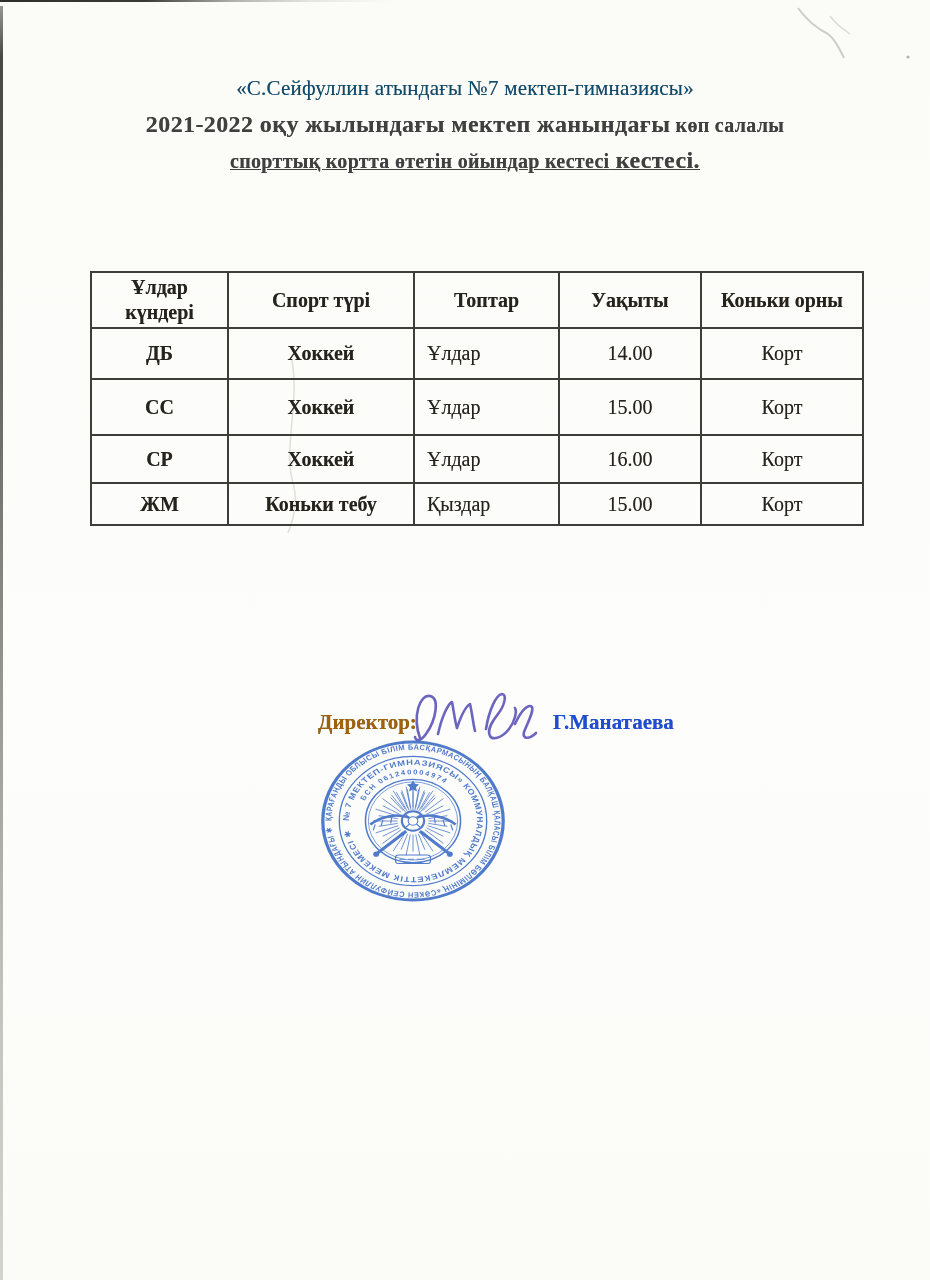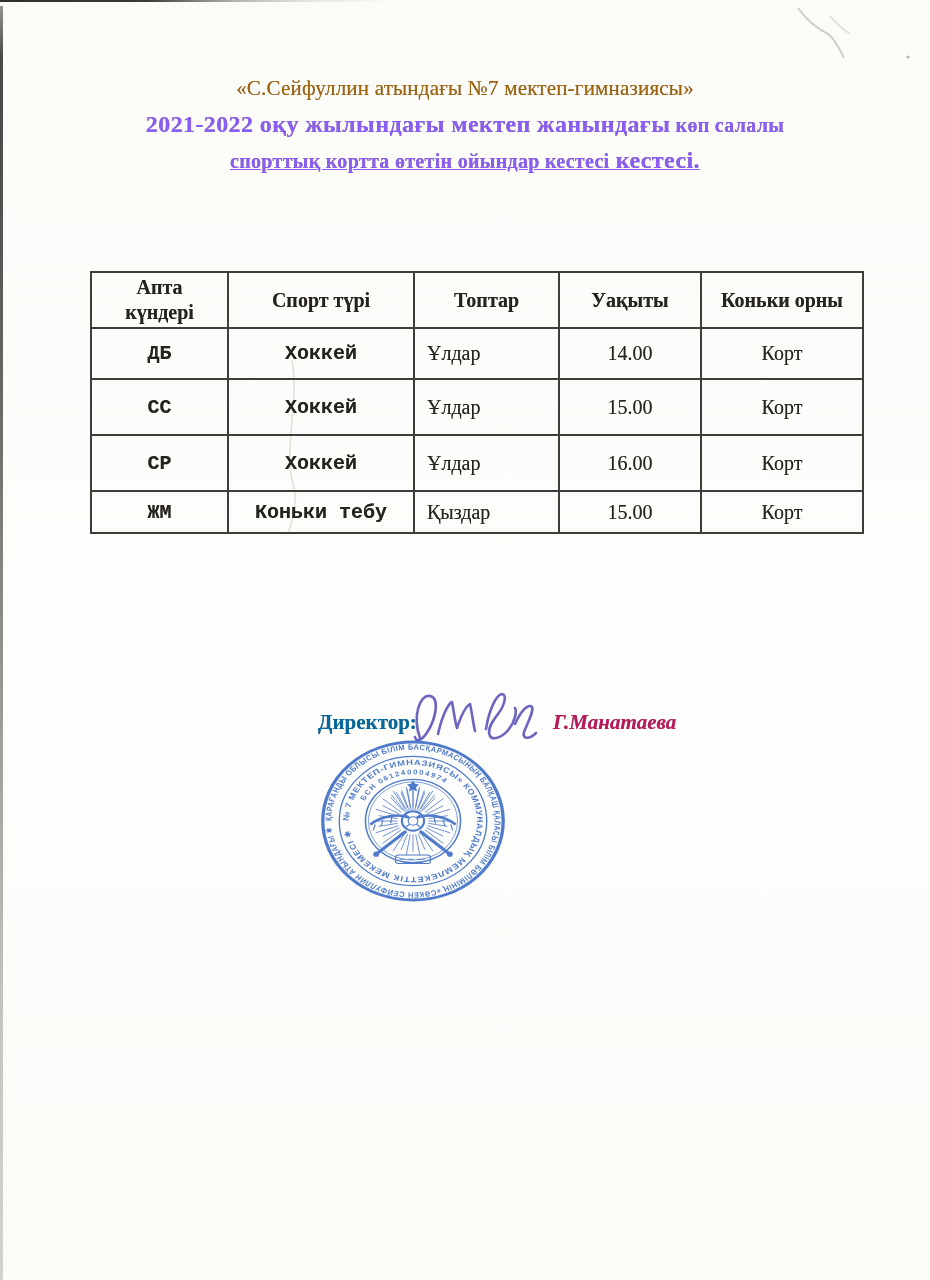--- a/index.html
+++ b/index.html
@@ -14,43 +14,43 @@
   
   .edge-left{position:absolute;left:0;top:6px;width:3px;height:1274px;
     background:linear-gradient(180deg,#8a8a86 0%,#343432 4%,#3c3c3a 14%,#565652 30%,#8f8f8a 55%,#bdbdb8 78%,#cfcfc9 100%);
     opacity:.9;}
   .edge-top{position:absolute;left:0;top:0;height:2px;width:560px;
     background:linear-gradient(90deg,#2e2e2c 0%,#3a3a38 26%,rgba(90,90,88,.45) 42%,rgba(120,120,118,.18) 55%,transparent 70%);}
   .artifact-svg{position:absolute;pointer-events:none;}
 
   
   .doc-title{position:absolute;left:0;top:76px;width:930px;text-align:center;
-    font-size:21px;letter-spacing:.2px;color:#a16207;text-shadow:0 0 .5px rgba(53,49,42,.55);}
+    font-size:21px;letter-spacing:.2px;color:#0c4a6e;text-shadow:0 0 .5px rgba(53,49,42,.55);}
   .subtitle{position:absolute;left:0;width:930px;text-align:center;font-weight:bold;
-    color:#8b5cf6;text-shadow:0 0 .6px rgba(43,40,34,.6);}
+    color:#404040;text-shadow:0 0 .6px rgba(43,40,34,.6);}
   .subtitle.l1{top:111px;}
   .subtitle.l2{top:147px;text-decoration:underline;}
   .sub-big{font-size:24px;letter-spacing:.4px;}
   .sub-small{font-size:20px;letter-spacing:.3px;}
 
   
   table.sched{position:absolute;left:90px;top:271px;border-collapse:collapse;table-layout:fixed;
     text-shadow:0 0 .5px rgba(40,37,30,.5);}
   .sched th,.sched td{border:2px solid #3e3d39;font-size:20px;vertical-align:middle;
     padding:2px 8px;overflow:hidden;}
   .sched th{font-weight:bold;text-align:center;line-height:1.25;}
   .sched td{text-align:center;font-weight:normal;}
-  .sched td.cell-bold{font-weight:bold;font-family:Liberation Mono, monospace;}
+  .sched td.cell-bold{font-weight:bold;}
   .sched td.cell-left{text-align:left;padding-left:12px;}
 
   
   .director-label{position:absolute;left:318px;top:710px;font-weight:bold;font-size:21px;
-    color:#0369a1;text-shadow:0 0 .6px rgba(43,40,34,.6);}
+    color:#a16207;text-shadow:0 0 .6px rgba(43,40,34,.6);}
   .director-name{position:absolute;left:553px;top:710px;font-weight:bold;font-size:21px;
-    color:#be185d;text-shadow:0 0 .6px rgba(43,40,34,.6);font-style:italic;}
+    color:#1d4ed8;text-shadow:0 0 .6px rgba(43,40,34,.6);}
 
   
   .signature-svg{position:absolute;left:404px;top:682px;}
   .signature-svg path{stroke:var(--sig-ink);fill:none;stroke-width:2.6;
     stroke-linecap:round;stroke-linejoin:round;opacity:.92;}
 
   
   .stamp-svg{position:absolute;left:316px;top:736px;opacity:.9;}
   .st-stroke{stroke:var(--stamp-blue);fill:none;}
   .st-fill{fill:var(--stamp-blue);stroke:none;}
@@ -78,21 +78,21 @@
 <table class="sched">
   <colgroup>
     <col style="width:137px">
       <col style="width:186px">
       <col style="width:145px">
       <col style="width:142px">
       <col style="width:162px">
   </colgroup>
   <thead>
     <tr style="height:48px">
-      <th>Апта күндері</th>
+      <th>Ұлдар күндері</th>
       <th>Спорт түрі</th>
       <th>Топтар</th>
       <th>Уақыты</th>
       <th>Коньки орны</th>
     </tr>
   </thead>
   <tbody>
     <tr style="height:51px">
       <td class="cell-bold">ДБ</td>
       <td class="cell-bold">Хоккей</td>
@@ -100,21 +100,21 @@
       <td>14.00</td>
       <td>Корт</td>
     </tr>
     <tr style="height:56px">
       <td class="cell-bold">СС</td>
       <td class="cell-bold">Хоккей</td>
       <td class="cell-left">Ұлдар</td>
       <td>15.00</td>
       <td>Корт</td>
     </tr>
-    <tr style="height:56px">
+    <tr style="height:48px">
       <td class="cell-bold">СР</td>
       <td class="cell-bold">Хоккей</td>
       <td class="cell-left">Ұлдар</td>
       <td>16.00</td>
       <td>Корт</td>
     </tr>
     <tr style="height:42px">
       <td class="cell-bold">ЖМ</td>
       <td class="cell-bold">Коньки тебу</td>
       <td class="cell-left">Қыздар</td>

